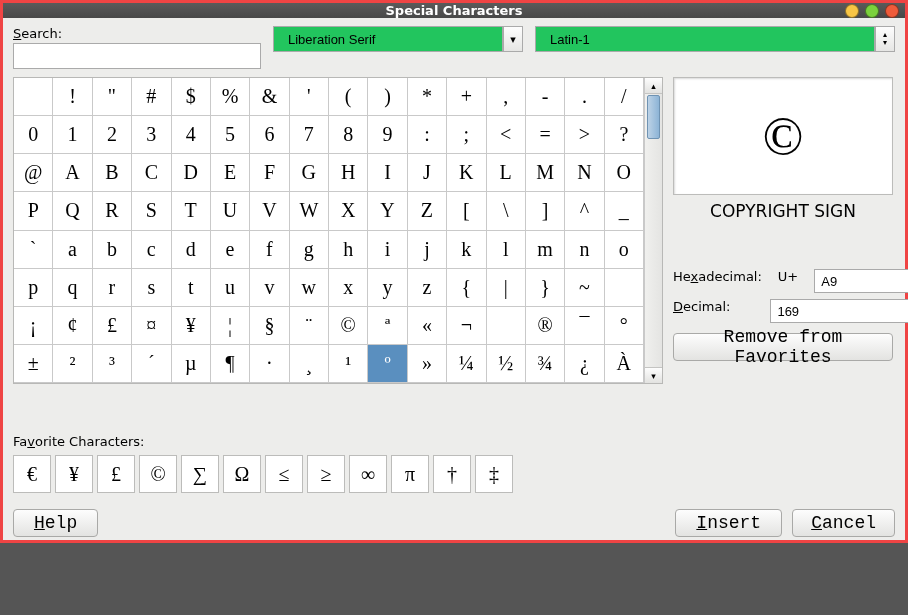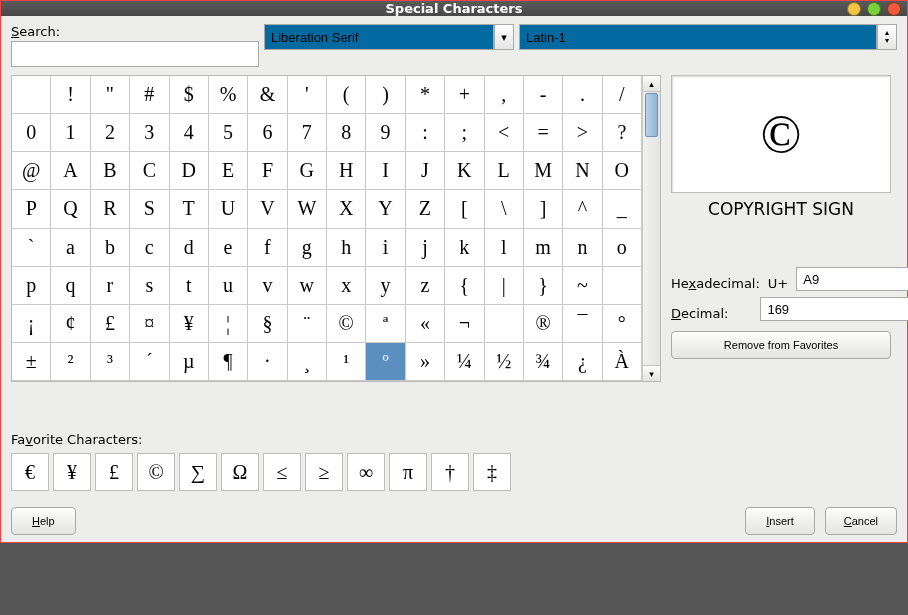--- a/index.html
+++ b/index.html
@@ -9,21 +9,21 @@
     font-size: 13px;
     background: #555;
     width: 908px;
     height: 615px;
     overflow: hidden;
   }
   .window {
     width: 908px;
     height: 543px;
     background: #ededeb;
-    border: 1px solid #ef4444;
+    border: 3px solid #ef4444;
     display: flex;
     flex-direction: column;
   }
   .titlebar {
     height: 24px;
     background: linear-gradient(#5a5a5a, #484848);
     color: #fff;
     font-weight: bold;
     display: flex;
     align-items: center;
@@ -47,43 +47,43 @@
   .tbtn.max { background: #7bd13c; }
   .tbtn.close { background: #ef5b3a; }
   .content {
     padding: 8px 10px 10px 10px;
     display: flex;
     flex-direction: column;
     flex: 1;
   }
   .top-controls {
     display: flex;
-    gap: 5px;
+    gap: 12px;
     margin-bottom: 8px;
   }
   .field { display: flex; flex-direction: column; }
   .field label { margin-bottom: 2px; }
   .und { text-decoration: underline; }
   .input-text {
     height: 26px;
     border: 1px solid #aaa;
     background: #fff;
     padding: 2px 6px;
     font-size: 13px;
   }
   .combo {
     display: flex;
     align-items: stretch;
     height: 26px;
   }
   .combo input {
     flex: 1;
     border: 1px solid #aaa;
-    background: #0369a1;
-    padding: 2px 6px;
+    background: #22c55e;
+    padding: 2px 14px;
     font-size: 13px;
   }
   .combo .drop {
     width: 20px;
     border: 1px solid #aaa;
     border-left: 1px solid #aaa;
     background: linear-gradient(#fdfdfd,#e6e6e4);
     display:flex;
     align-items:center;
     justify-content:center;
@@ -182,44 +182,45 @@
     font-size:17px;
   }
   .codebox {
     margin-top: 48px;
     display:flex;
     flex-direction:column;
     gap:6px;
   }
   .coderow {
     display:flex;
-    align-items:flex-end;
-    gap:8px;
+    align-items:flex-start;
+    gap:16px;
   }
   .coderow .lab { width: 106px; }
   .coderow .pre { font-size:13px; }
   .coderow input {
     flex:1;
     height:24px;
     border:1px solid #aaa;
     padding:2px 6px;
     font-size:13px;
     background:#fff;
   }
   .btn-std {
     height: 28px;
     padding: 0 14px;
     border: 1px solid #a9a9a7;
     border-radius: 4px;
     background: linear-gradient(#fdfdfd,#e3e3e1);
-    font-size: 11px;
+    font-size: 18px;
     display:inline-flex;
     align-items:center;
     justify-content:center;
     cursor:pointer;
+    font-family:Liberation Mono, monospace;
   }
   .section-label { margin-top: 12px; margin-bottom:6px; }
   .fav-row {
     display:flex;
     gap:4px;
   }
   .fav-cell {
     width: 38px;
     height: 38px;
     border:1px solid #bcbcba;

